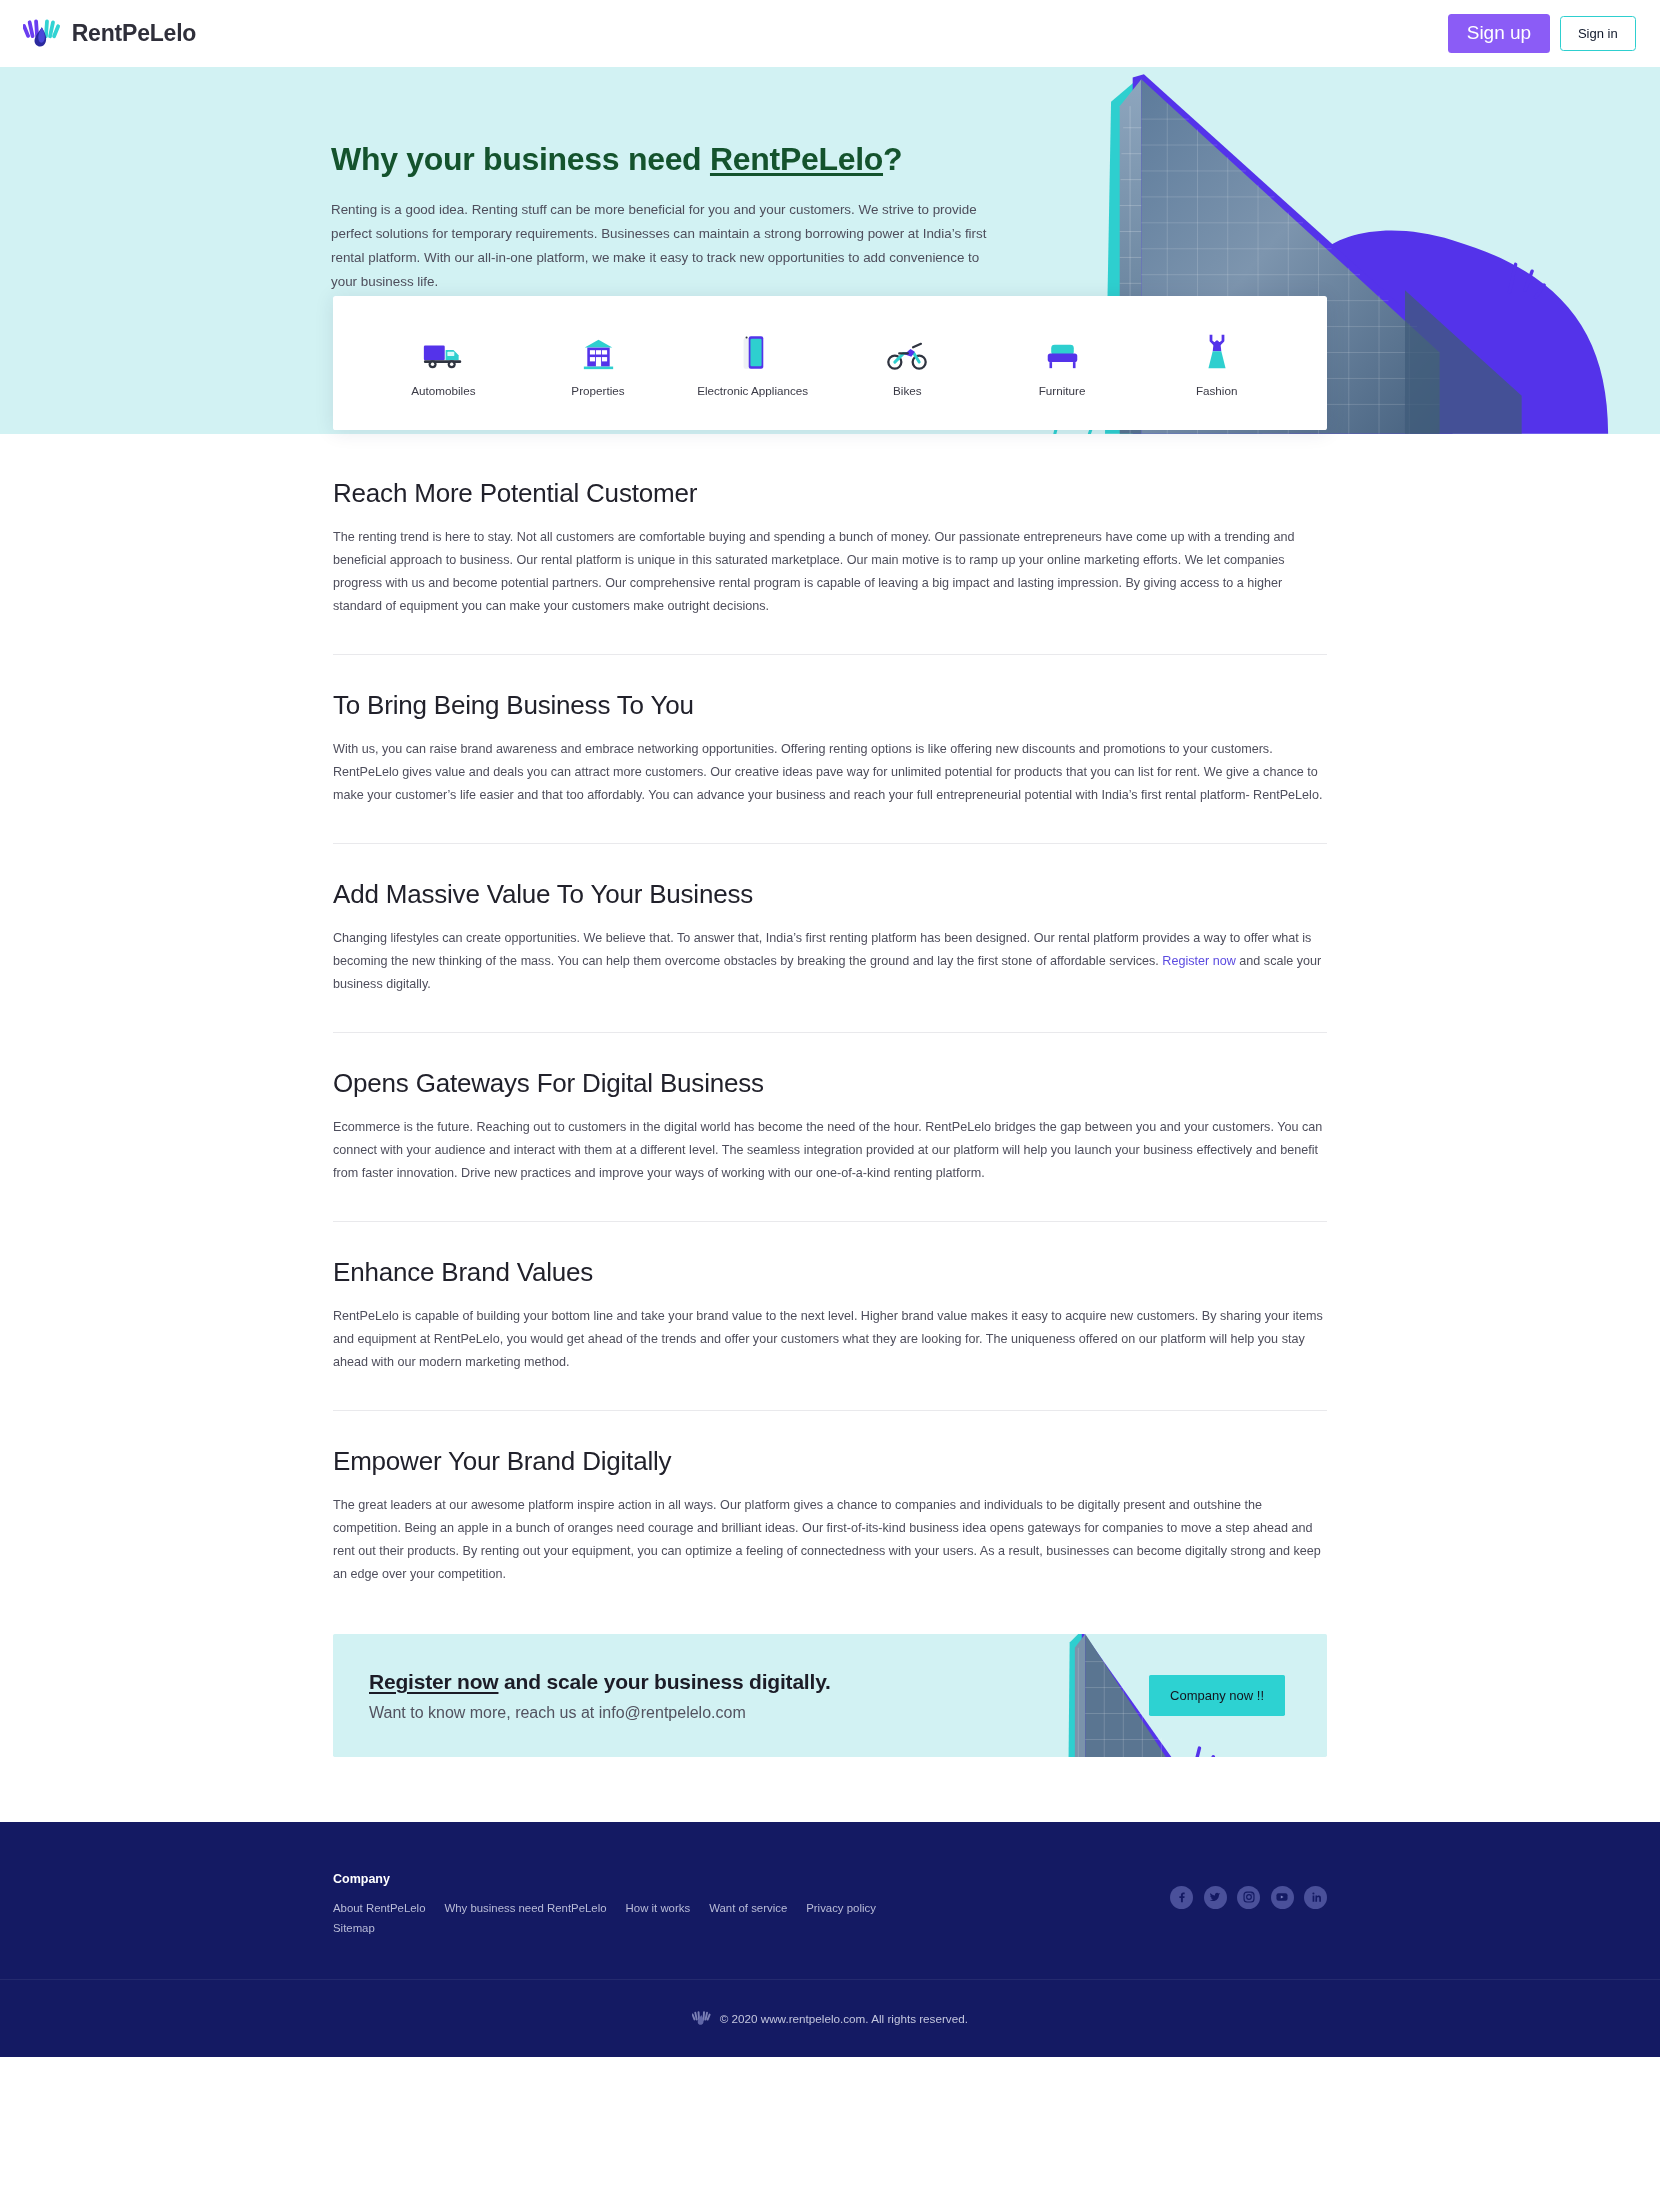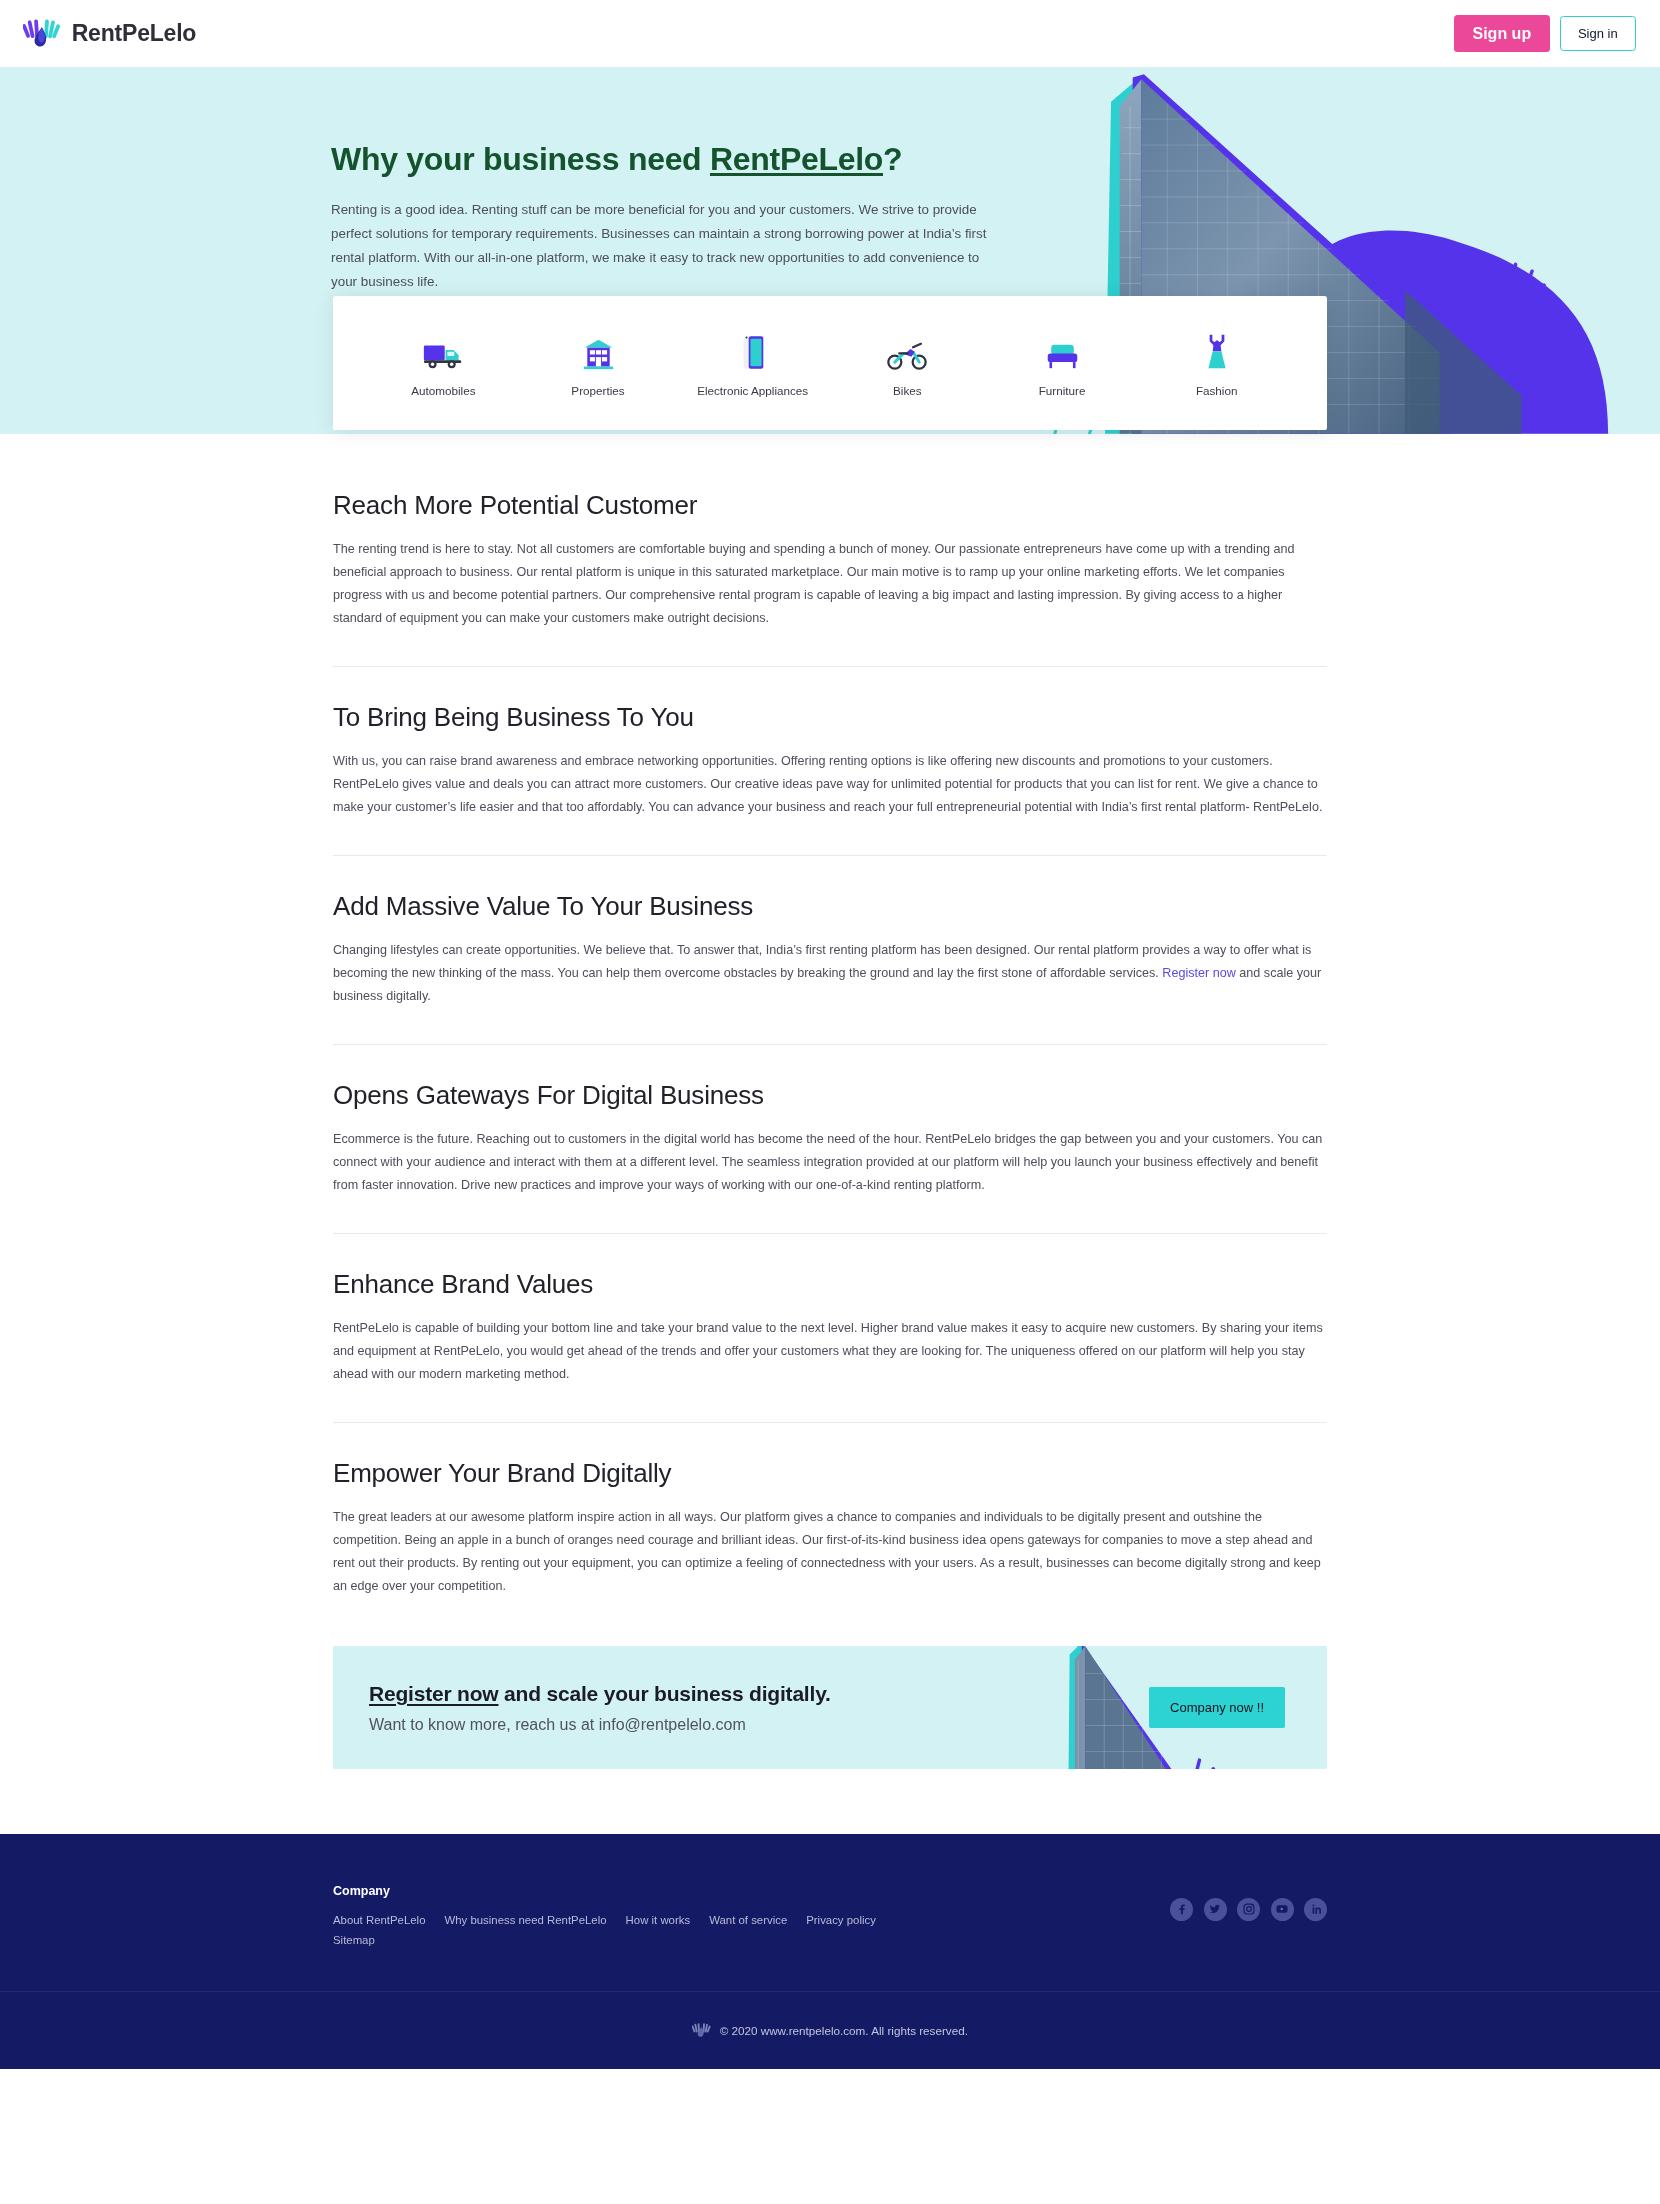--- a/index.html
+++ b/index.html
@@ -28,25 +28,25 @@
   .brand { display: flex; align-items: center; gap: 11.2px; }
   .brand-mark { width: 38px; height: 36px; display: block; flex: none; }
   .brand-name {
     font-size: 23px;
     font-weight: 700;
     color: #2f2f3a;
     letter-spacing: -0.2px;
   }
   .header-actions { display: flex; align-items: center; gap: 9.5px; }
   .btn-signup {
-    background: #ec4899;
+    background: #8b5cf6;
     color: #ffffff;
     border: none;
-    font-size: 16px;
-    font-weight: 700;
+    font-size: 19px;
+    font-weight: 400;
     padding: 8.6px 19px;
     border-radius: 3.5px;
     cursor: pointer;
     font-family: inherit;
     line-height: 1.2;
   }
   .btn-signin {
     background: #ffffff;
     color: #0f172a;
     border: 0.9px solid #2ecfcf;
@@ -100,21 +100,21 @@
     width: 657px;
     height: 367px;
     z-index: 1;
     pointer-events: none;
   }
 
   
   .cat-card {
     position: relative;
     width: 994px;
-    margin: -138px auto 12px;
+    margin: -138px auto 0;
     background: #ffffff;
     box-shadow: 0 1.7px 19px rgba(30,40,80,0.10);
     border-radius: 2.6px;
     padding: 29px 33px 33px;
     display: flex;
     justify-content: space-between;
     align-items: flex-start;
     z-index: 20;
   }
   .cat-item {

